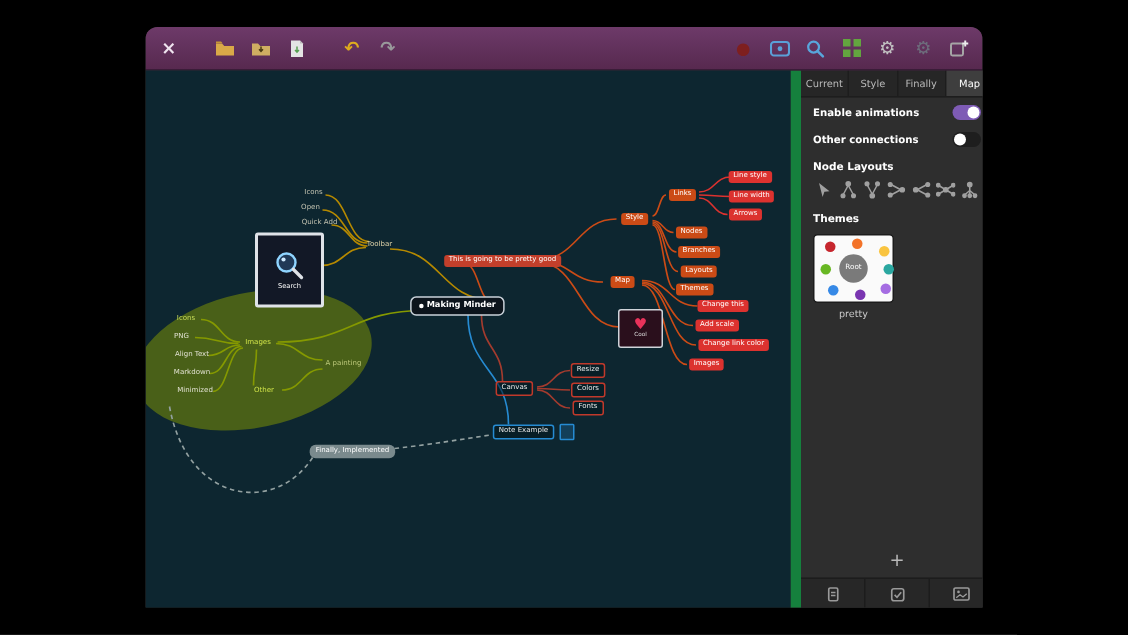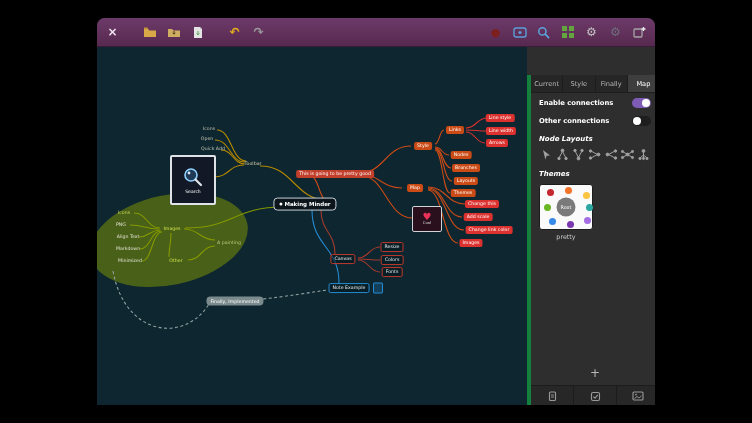--- a/index.html
+++ b/index.html
@@ -43,33 +43,33 @@
   .mm-image{width:42px;height:46px;background:#121826;border:2px solid #dfe3e8;border-radius:2px;
     display:flex;flex-direction:column;align-items:center;justify-content:center;gap:1px;}
   .mm-image .cap{font-size:4.5px;color:#fff;}
   .mm-heart{width:28px;height:24px;background:#2a0f1c;border:1.5px solid #cfd4da;border-radius:2px;
     display:flex;flex-direction:column;align-items:center;justify-content:center;}
   .mm-heart .h{color:#e8325a;font-size:10px;line-height:9px;}
   .mm-heart .cap{font-size:3.8px;color:#ddd;}
   .mm-noteicon{width:8px;height:9px;border:1px solid #268bd2;border-radius:1px;background:rgba(38,139,210,.25);}
   
   .sidebar{width:128px;flex:none;background:var(--sidebar-bg);display:flex;flex-direction:column;
-    border-left:4px solid #15803d;color:#ddd;margin-top:28px;}
+    border-left:7px solid #15803d;color:#ddd;}
   .tabs{display:flex;height:17px;background:#262626;border-bottom:1px solid #1d1d1d;flex:none;}
   .tab{flex:1;font-size:6.6px;display:flex;align-items:center;justify-content:center;color:#b8b8b8;
     border-right:1px solid #1d1d1d;}
   .tab:last-child{border-right:none;}
   .tab.active{background:#3e3e3e;color:#fff;}
   .toggle-row{display:flex;align-items:center;justify-content:space-between;padding:0 8px;height:16px;margin-top:2px;}
   .tog-label{font-size:6.8px;font-weight:bold;color:#fff;}
   .switch{width:19px;height:10px;border-radius:5px;background:#1e1e1e;position:relative;flex:none;}
   .switch.on{background:var(--toggle-on);}
   .knob{position:absolute;top:1px;left:1px;width:8px;height:8px;border-radius:50%;background:#fff;}
   .switch.on .knob{left:10px;}
-  .section-label{font-size:7px;font-weight:bold;color:#fff;padding:6px 8px 3px;font-style:italic;}
+  .section-label{font-size:7px;font-weight:bold;color:#fff;padding:6px 8px 3px;}
   .layout-icons{display:flex;justify-content:space-between;align-items:center;padding:1px 8px 3px;}
   .layout-icons .li{width:14px;height:14px;display:flex;align-items:center;justify-content:center;opacity:.85;}
   .themes-grid{display:grid;grid-template-columns:1fr 1fr;gap:7px 8px;padding:3px 8px 0;}
   .theme-card{width:54px;}
   .preview{height:44px;border-radius:3px;position:relative;border:1px solid #1c1c1c;}
   .theme-card.selected .preview{outline:2px solid var(--accent);outline-offset:0px;}
   .dot{position:absolute;width:7px;height:7px;border-radius:50%;}
   .rootc{position:absolute;left:50%;top:50%;transform:translate(-50%,-50%);width:19px;height:19px;
     border-radius:50%;display:flex;align-items:center;justify-content:center;font-size:4.8px;color:#fff;}
   .tname{font-size:6.4px;text-align:center;margin-top:2px;color:#c8c8c8;border-radius:2px;padding:1px 0;}
@@ -242,21 +242,21 @@
     <div class="sidebar">
       <div class="tabs" id="tabs">
           <div class="tab">Current</div>
           <div class="tab">Style</div>
           <div class="tab">Finally</div>
           <div class="tab active">Map</div>
         </div>
 
       <div id="toggles">
           <div class="toggle-row">
-            <span class="tog-label">Enable connections</span>
+            <span class="tog-label">Enable animations</span>
             <div class="switch on">
               <div class="knob"></div>
             </div>
           </div>
           <div class="toggle-row">
             <span class="tog-label">Other connections</span>
             <div class="switch">
               <div class="knob"></div>
             </div>
           </div>

